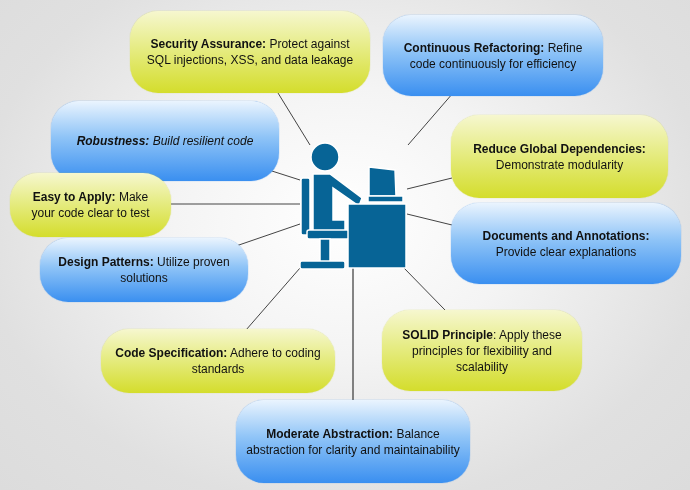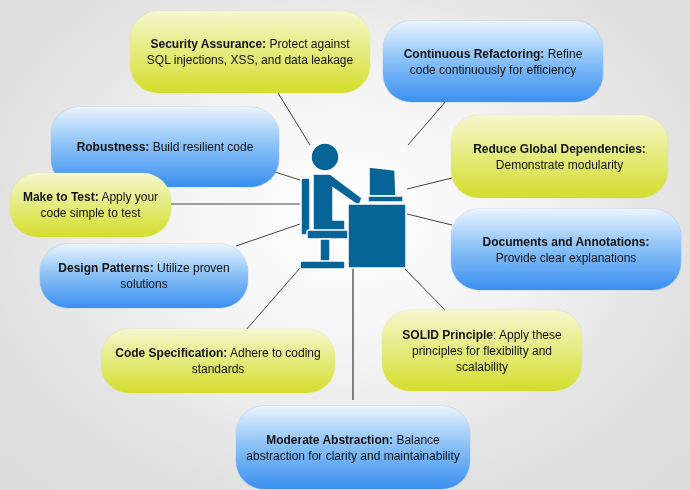--- a/index.html
+++ b/index.html
@@ -15,21 +15,20 @@
     font-size:12px; line-height:16px; color:#111;
     border-radius:28px; padding:16px 10px;
   }
   .node.yellow {
     background: linear-gradient(to bottom, #f6f7cf 0%, #e6ec84 45%, #d4dd2c 100%);
     box-shadow: 0 0 1px #c8d040;
   }
   .node.blue {
     background: linear-gradient(to bottom, #eaf4fe 0%, #8fc4f7 45%, #3a8ff0 100%);
     box-shadow: 0 0 1px #3a8ff0;
-    margin-top: 6px;
   }
   .node b { font-weight:bold; }
   #icon { position:absolute; left:0; top:0; width:690px; height:490px; }
 </style>
 </head>
 <body>
 
 <svg id="lines">
   <line x1="278" y1="93" x2="310" y2="145" stroke="#444" stroke-width="1"></line>
   <line x1="453" y1="93" x2="408" y2="145" stroke="#444" stroke-width="1"></line>
@@ -67,30 +66,30 @@
 </svg>
 
 <div class="node yellow" style="left:130px;top:11px;width:240px;height:82px;">
   <span><b>Security Assurance:</b><span> Protect against SQL injections, XSS, and data leakage</span></span>
 </div>
 
 <div class="node blue" style="left:383px;top:15px;width:220px;height:81px;">
   <span><b>Continuous Refactoring:</b><span> Refine code continuously for efficiency</span></span>
 </div>
 
-<div class="node blue" style="left:51px;top:101px;width:228px;height:80px;">
+<div class="node blue" style="left:51px;top:101px;width:228px;height:80px;font-style:italic;">
   <span><b>Robustness:</b><span> Build resilient code</span></span>
 </div>
 
 <div class="node yellow" style="left:451px;top:115px;width:217px;height:83px;">
   <span><b>Reduce Global Dependencies:</b><span> Demonstrate modularity</span></span>
 </div>
 
 <div class="node yellow" style="left:10px;top:173px;width:161px;height:64px;">
-  <span><b>Make to Test:</b><span> Apply your code simple to test</span></span>
+  <span><b>Easy to Apply:</b><span> Make your code clear to test</span></span>
 </div>
 
 <div class="node blue" style="left:451px;top:203px;width:230px;height:81px;">
   <span><b>Documents and Annotations:</b><span> Provide clear explanations</span></span>
 </div>
 
 <div class="node blue" style="left:40px;top:238px;width:208px;height:64px;">
   <span><b>Design Patterns:</b><span> Utilize proven solutions</span></span>
 </div>
 

